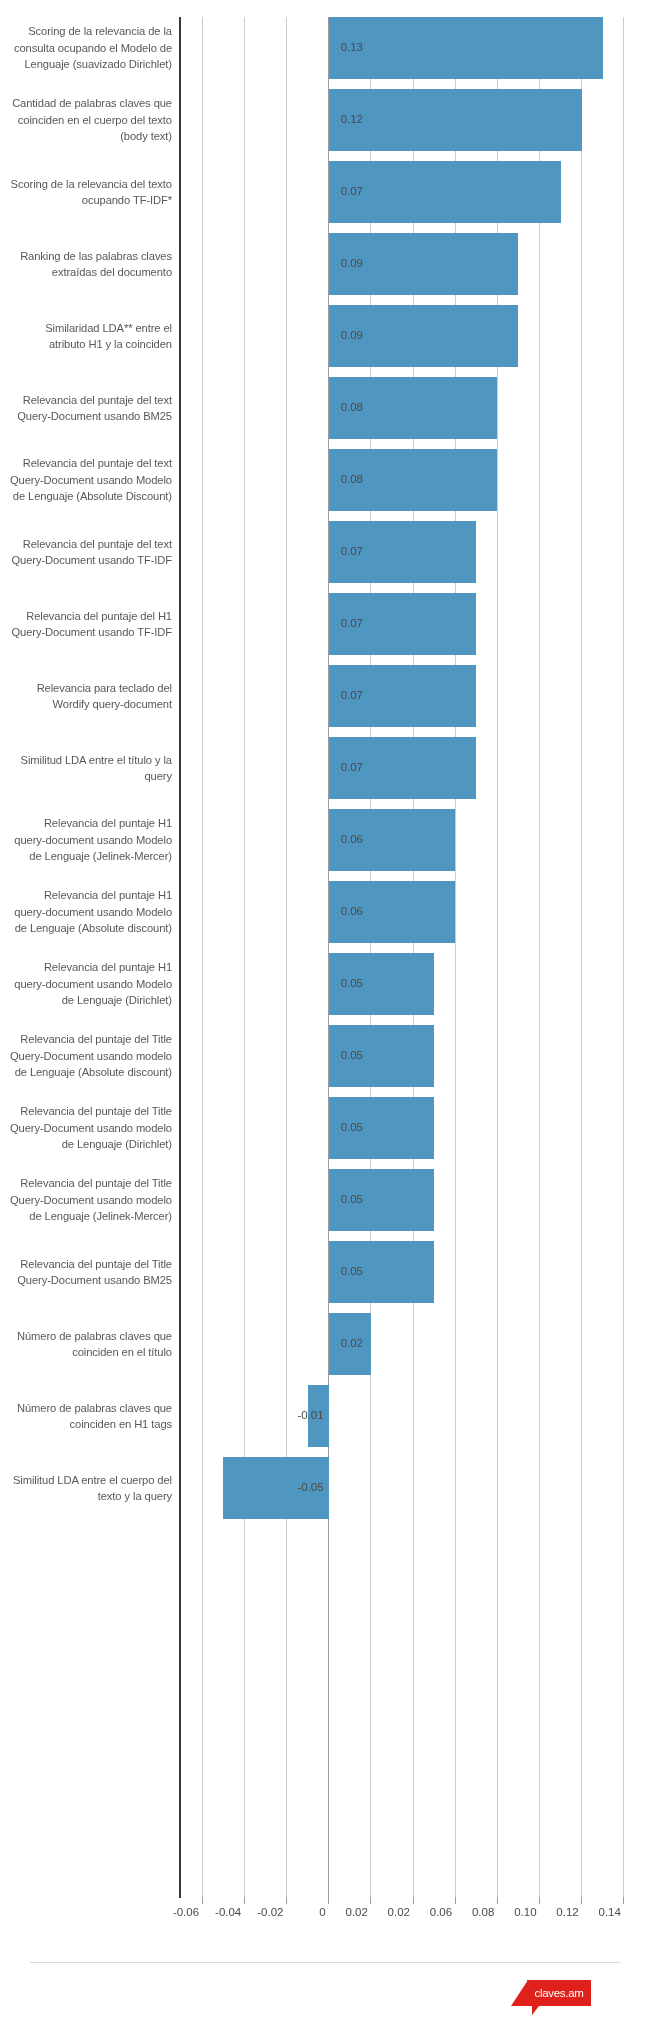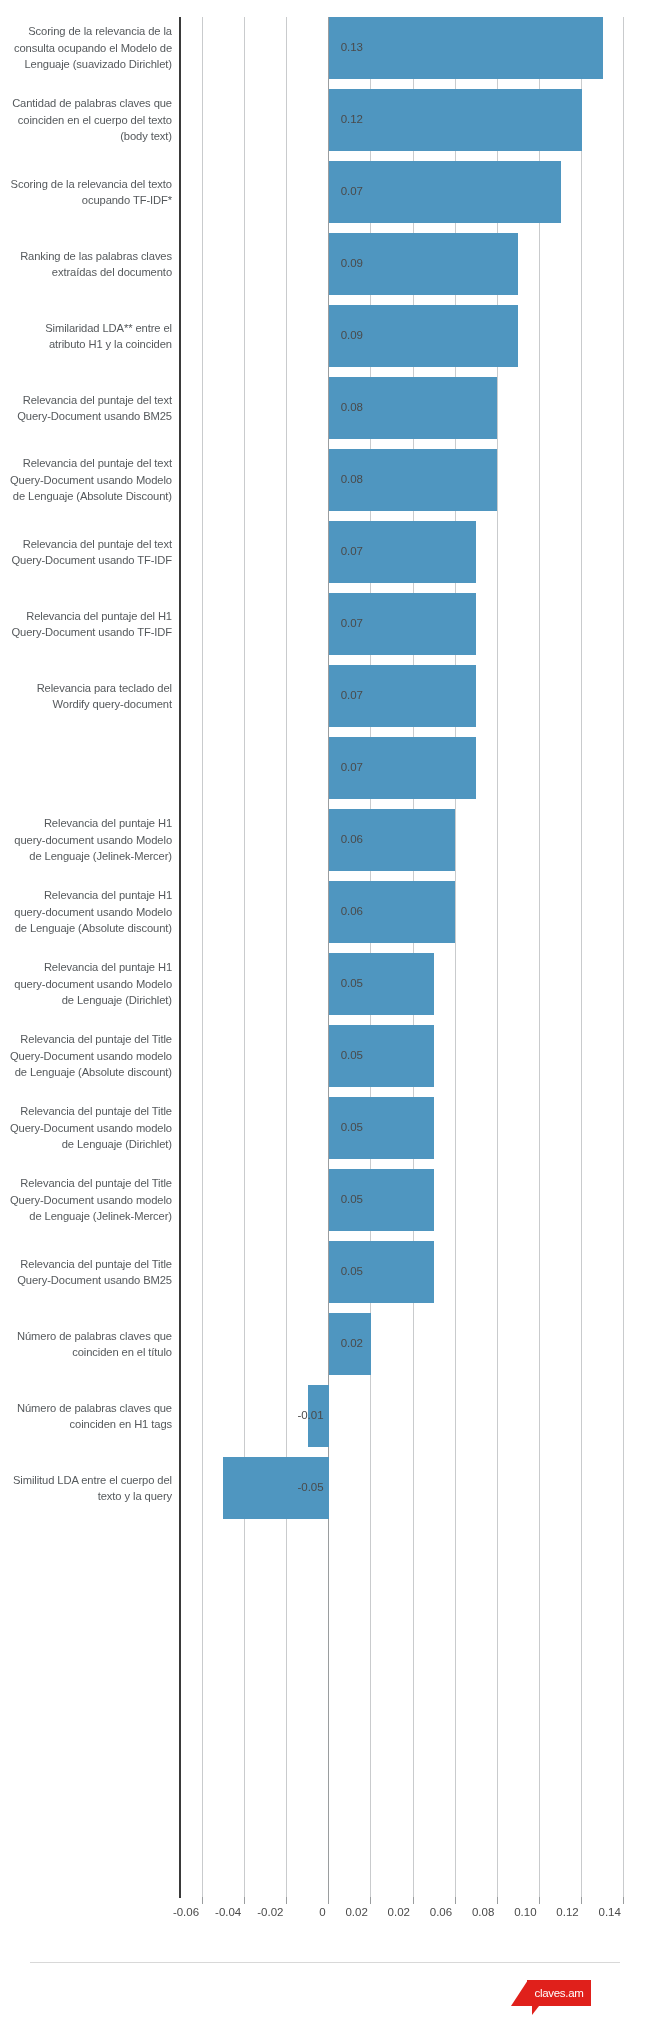--- a/index.html
+++ b/index.html
@@ -213,20 +213,22 @@
 Query-Document usando BM25</div>
         <div class="cat-label" style="top: 455.25px;">Relevancia del puntaje del text
 Query-Document usando Modelo
 de Lenguaje (Absolute Discount)</div>
         <div class="cat-label" style="top: 535.5px;">Relevancia del puntaje del text
 Query-Document usando TF-IDF</div>
         <div class="cat-label" style="top: 607.5px;">Relevancia del puntaje del H1
 Query-Document usando TF-IDF</div>
         <div class="cat-label" style="top: 679.5px; padding-left: 25px;">Relevancia para teclado del
 Wordify query-document</div>
+        <div class="cat-label" style="top: 751.5px;">Similitud LDA entre el título y la
+query</div>
         <div class="cat-label" style="top: 815.25px;">Relevancia del puntaje H1
 query-document usando Modelo
 de Lenguaje (Jelinek-Mercer)</div>
         <div class="cat-label" style="top: 887.25px;">Relevancia del puntaje H1
 query-document usando Modelo
 de Lenguaje (Absolute discount)</div>
         <div class="cat-label" style="top: 959.25px;">Relevancia del puntaje H1
 query-document usando Modelo
 de Lenguaje (Dirichlet)</div>
         <div class="cat-label" style="top: 1031.25px;">Relevancia del puntaje del Title

